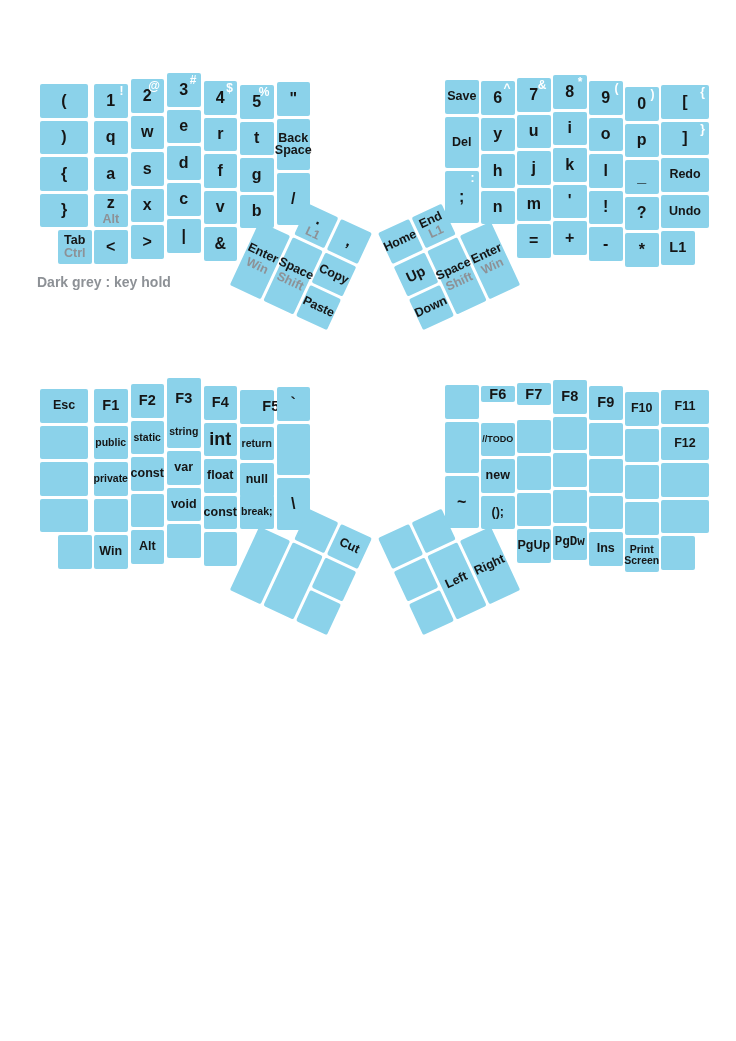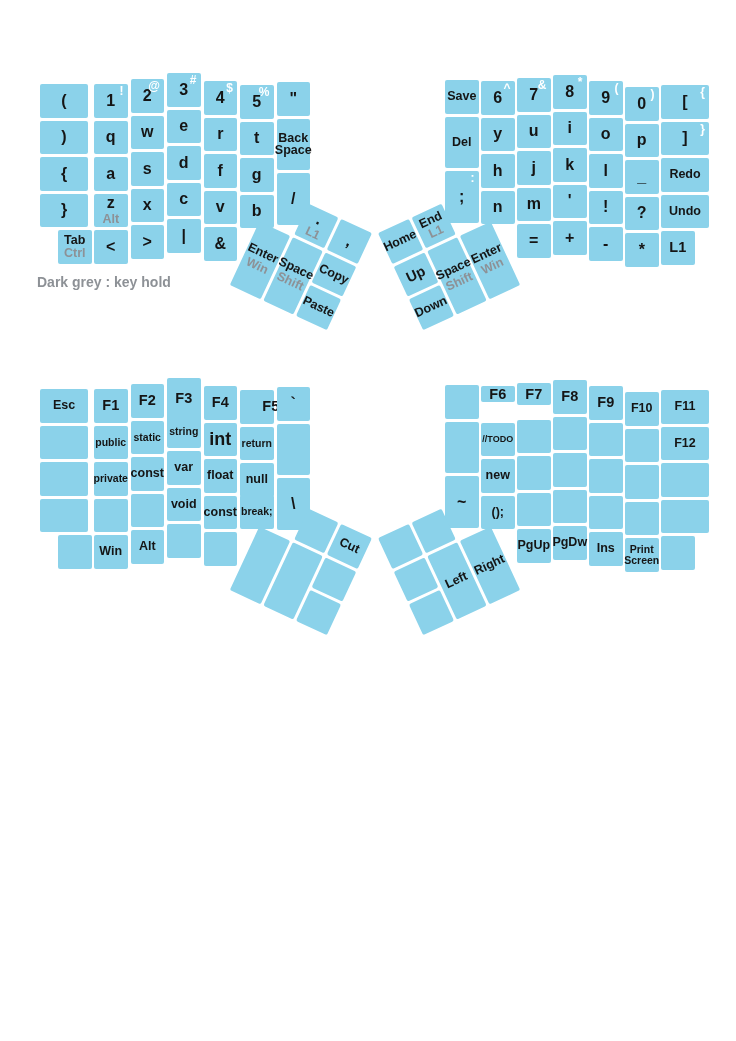--- a/index.html
+++ b/index.html
@@ -383,21 +383,21 @@
         <div class="key" style="left: 517px; top: 529px; width: 33.5px; height: 33.5px;">
           <span class="tap" style="font-size: 12.5px;">PgUp</span>
         </div>
         <div class="key" style="left: 553px; top: 380px; width: 33.5px; height: 33.5px;">
           <span class="tap" style="font-size: 14.5px;">F8</span>
         </div>
         <div class="key" style="left: 553px; top: 416.5px; width: 33.5px; height: 33.5px;"></div>
         <div class="key" style="left: 553px; top: 453px; width: 33.5px; height: 33.5px;"></div>
         <div class="key" style="left: 553px; top: 489.5px; width: 33.5px; height: 33.5px;"></div>
         <div class="key" style="left: 553px; top: 526px; width: 33.5px; height: 33.5px;">
-          <span class="tap" style="font-size: 12.5px;">PgDw</span>
+          <span class="tap" style="font-size: 12.5px; font-family: Liberation Mono, monospace;">PgDw</span>
         </div>
         <div class="key" style="left: 589px; top: 386px; width: 33.5px; height: 33.5px;">
           <span class="tap" style="font-size: 14.5px;">F9</span>
         </div>
         <div class="key" style="left: 589px; top: 422.5px; width: 33.5px; height: 33.5px;"></div>
         <div class="key" style="left: 589px; top: 459px; width: 33.5px; height: 33.5px;"></div>
         <div class="key" style="left: 589px; top: 495.5px; width: 33.5px; height: 33.5px;"></div>
         <div class="key" style="left: 589px; top: 532px; width: 33.5px; height: 33.5px;">
           <span class="tap" style="font-size: 12.5px;">Ins</span>
         </div>

